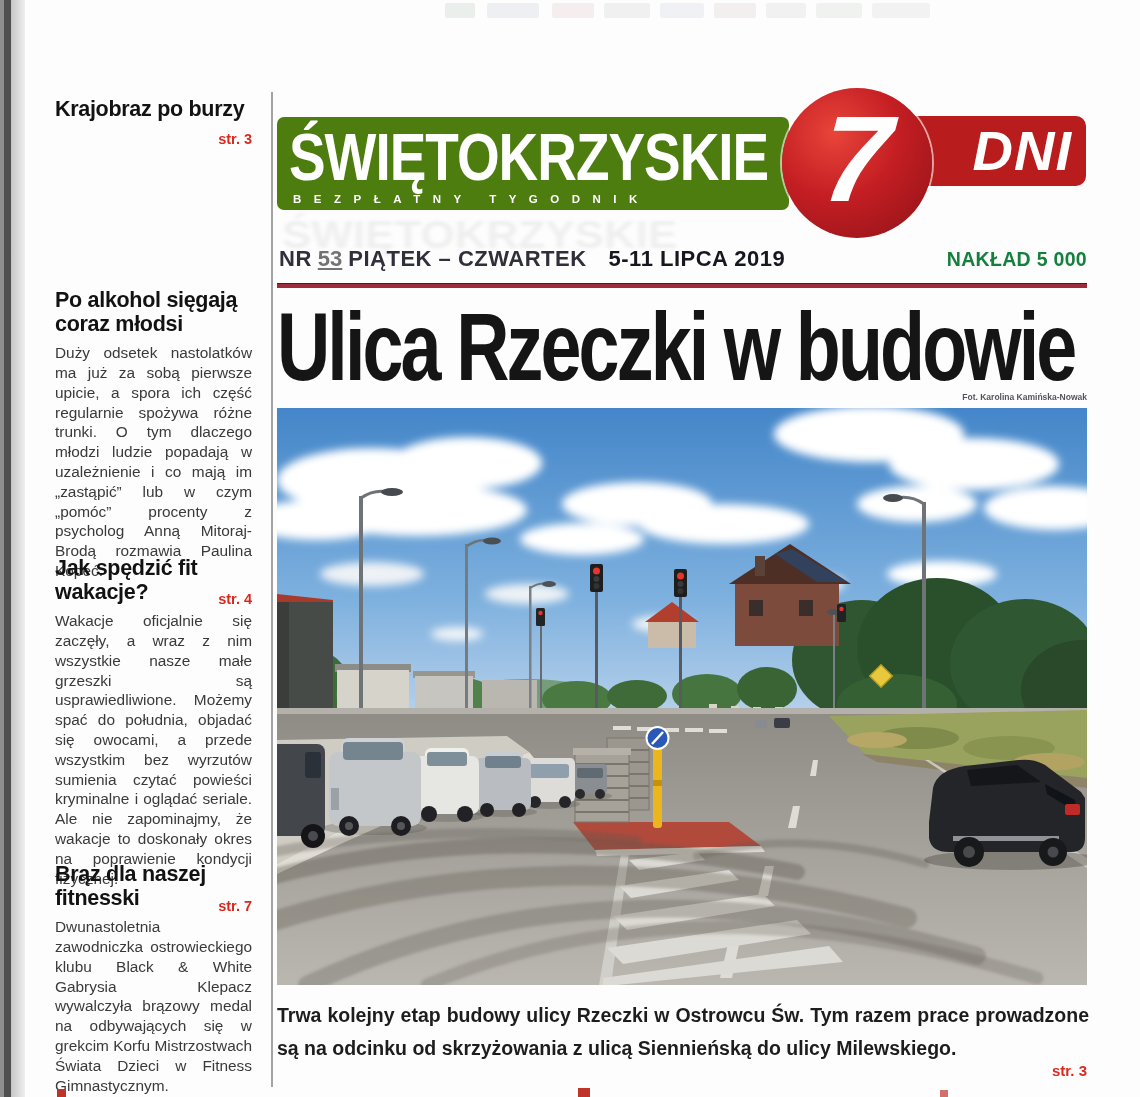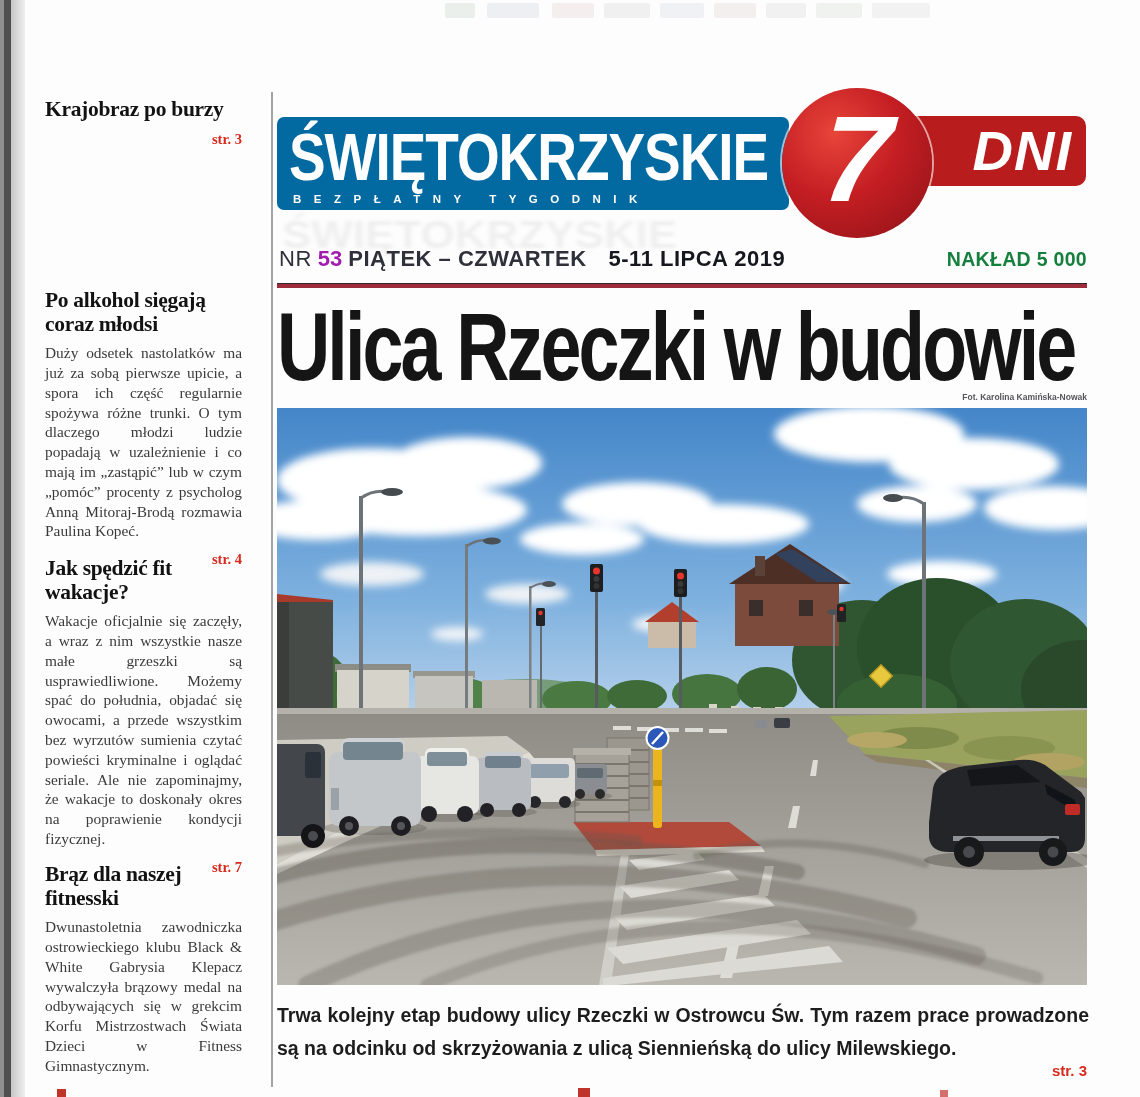--- a/index.html
+++ b/index.html
@@ -9,42 +9,42 @@
   
   .edge-a{position:absolute;left:0;top:0;width:4px;height:1097px;background:#8f8f8f;}
   .edge-b{position:absolute;left:4px;top:0;width:7px;height:1097px;background:#4f4f4f;}
   .edge-c{position:absolute;left:11px;top:0;width:14px;height:1097px;background:linear-gradient(to right,#c6c6c6,#efefef);}
 
   
   .topfrag{position:absolute;top:3px;height:15px;border-radius:2px;}
 
   
   .v-divider{position:absolute;left:271px;top:92px;width:2px;height:995px;background:#a3a3a3;}
-  .article{position:absolute;left:45px;width:197px;font-family:Liberation Serif, serif;}
+  .article{position:absolute;left:55px;width:197px;}
   .art-title{font-weight:bold;font-size:21.5px;line-height:1.12;color:#121212;letter-spacing:-0.3px;}
   .art-body{margin-top:7px;font-size:15.4px;line-height:1.285;color:#3a3a3a;text-align:justify;}
   .page-ref{margin-top:10px;text-align:right;font-weight:bold;font-size:14.5px;color:#d9291e;}
 
   
-  .mast-box{position:absolute;left:277px;top:117px;width:512px;height:93px;background:#0369a1;border-radius:7px;}
+  .mast-box{position:absolute;left:277px;top:117px;width:512px;height:93px;background:#4d7c0f;border-radius:7px;}
   .mast-title{position:absolute;left:12px;top:2px;white-space:nowrap;color:#ffffff;font-weight:bold;font-size:56px;letter-spacing:-1px;transform:scale(0.98,1.18);transform-origin:top left;}
   .mast-tagline{position:absolute;left:16px;bottom:5px;color:#ffffff;font-weight:bold;font-size:11.5px;letter-spacing:12.5px;white-space:nowrap;}
   .mast-ghost{position:absolute;left:282px;top:212px;white-space:nowrap;color:#9a9a9e;font-weight:bold;font-size:44px;opacity:0.14;filter:blur(2px);transform:scaleY(0.9);transform-origin:top left;}
   .dni-box{position:absolute;left:886px;top:116px;width:200px;height:70px;background:#b91c1c;border-radius:10px;}
   .dni-text{position:absolute;right:14px;top:2px;color:#ffffff;font-weight:bold;font-size:56px;font-style:italic;letter-spacing:1px;}
   .seven-circle{position:absolute;left:782px;top:88px;width:150px;height:150px;border-radius:50%;
     background:radial-gradient(circle at 35% 30%, #e8453a 0%, #c41e23 45%, #8d1217 100%);
     box-shadow:0 0 0 2px rgba(255,255,255,0.6);}
   .seven-glyph{position:absolute;left:0;top:-4px;width:150px;height:150px;display:flex;align-items:center;justify-content:center;
     color:#ffffff;font-weight:bold;font-size:122px;font-style:italic;transform:skewX(-4deg);}
 
   
   .issue-line{position:absolute;left:279px;top:246px;width:808px;display:flex;align-items:baseline;font-size:22px;color:#30303a;}
-  .issue-nr{font-weight:normal;letter-spacing:0.5px;text-align:right;}
-  .issue-num{font-weight:bold;color:#a21caf;margin:0 6px 0 6px;}
+  .issue-nr{font-weight:bold;letter-spacing:0.5px;text-align:right;}
+  .issue-num{font-weight:bold;color:#737373;margin:0 6px 0 6px;text-decoration:underline;}
   .issue-days{font-weight:bold;letter-spacing:0.5px;}
   .issue-dates{font-weight:bold;color:#17171f;margin-left:22px;letter-spacing:0.5px;}
   .nakład{margin-left:auto;font-weight:bold;font-size:19.5px;color:#15803d;letter-spacing:0.3px;}
   .red-rule{position:absolute;left:277px;top:283px;width:810px;height:4px;background:#9e2b3a;border-top:1.5px solid #37222e;}
 
   
   .headline-wrap{position:absolute;left:277px;top:292px;width:810px;height:100px;overflow:visible;}
   .headline{display:inline-block;white-space:nowrap;font-weight:bold;font-size:76px;letter-spacing:-3px;color:#151515;transform:scale(0.97,1.26);transform-origin:top left;}
   .photo-credit{position:absolute;left:277px;top:392px;width:810px;text-align:right;font-size:8.5px;font-weight:bold;color:#55555c;}
 

